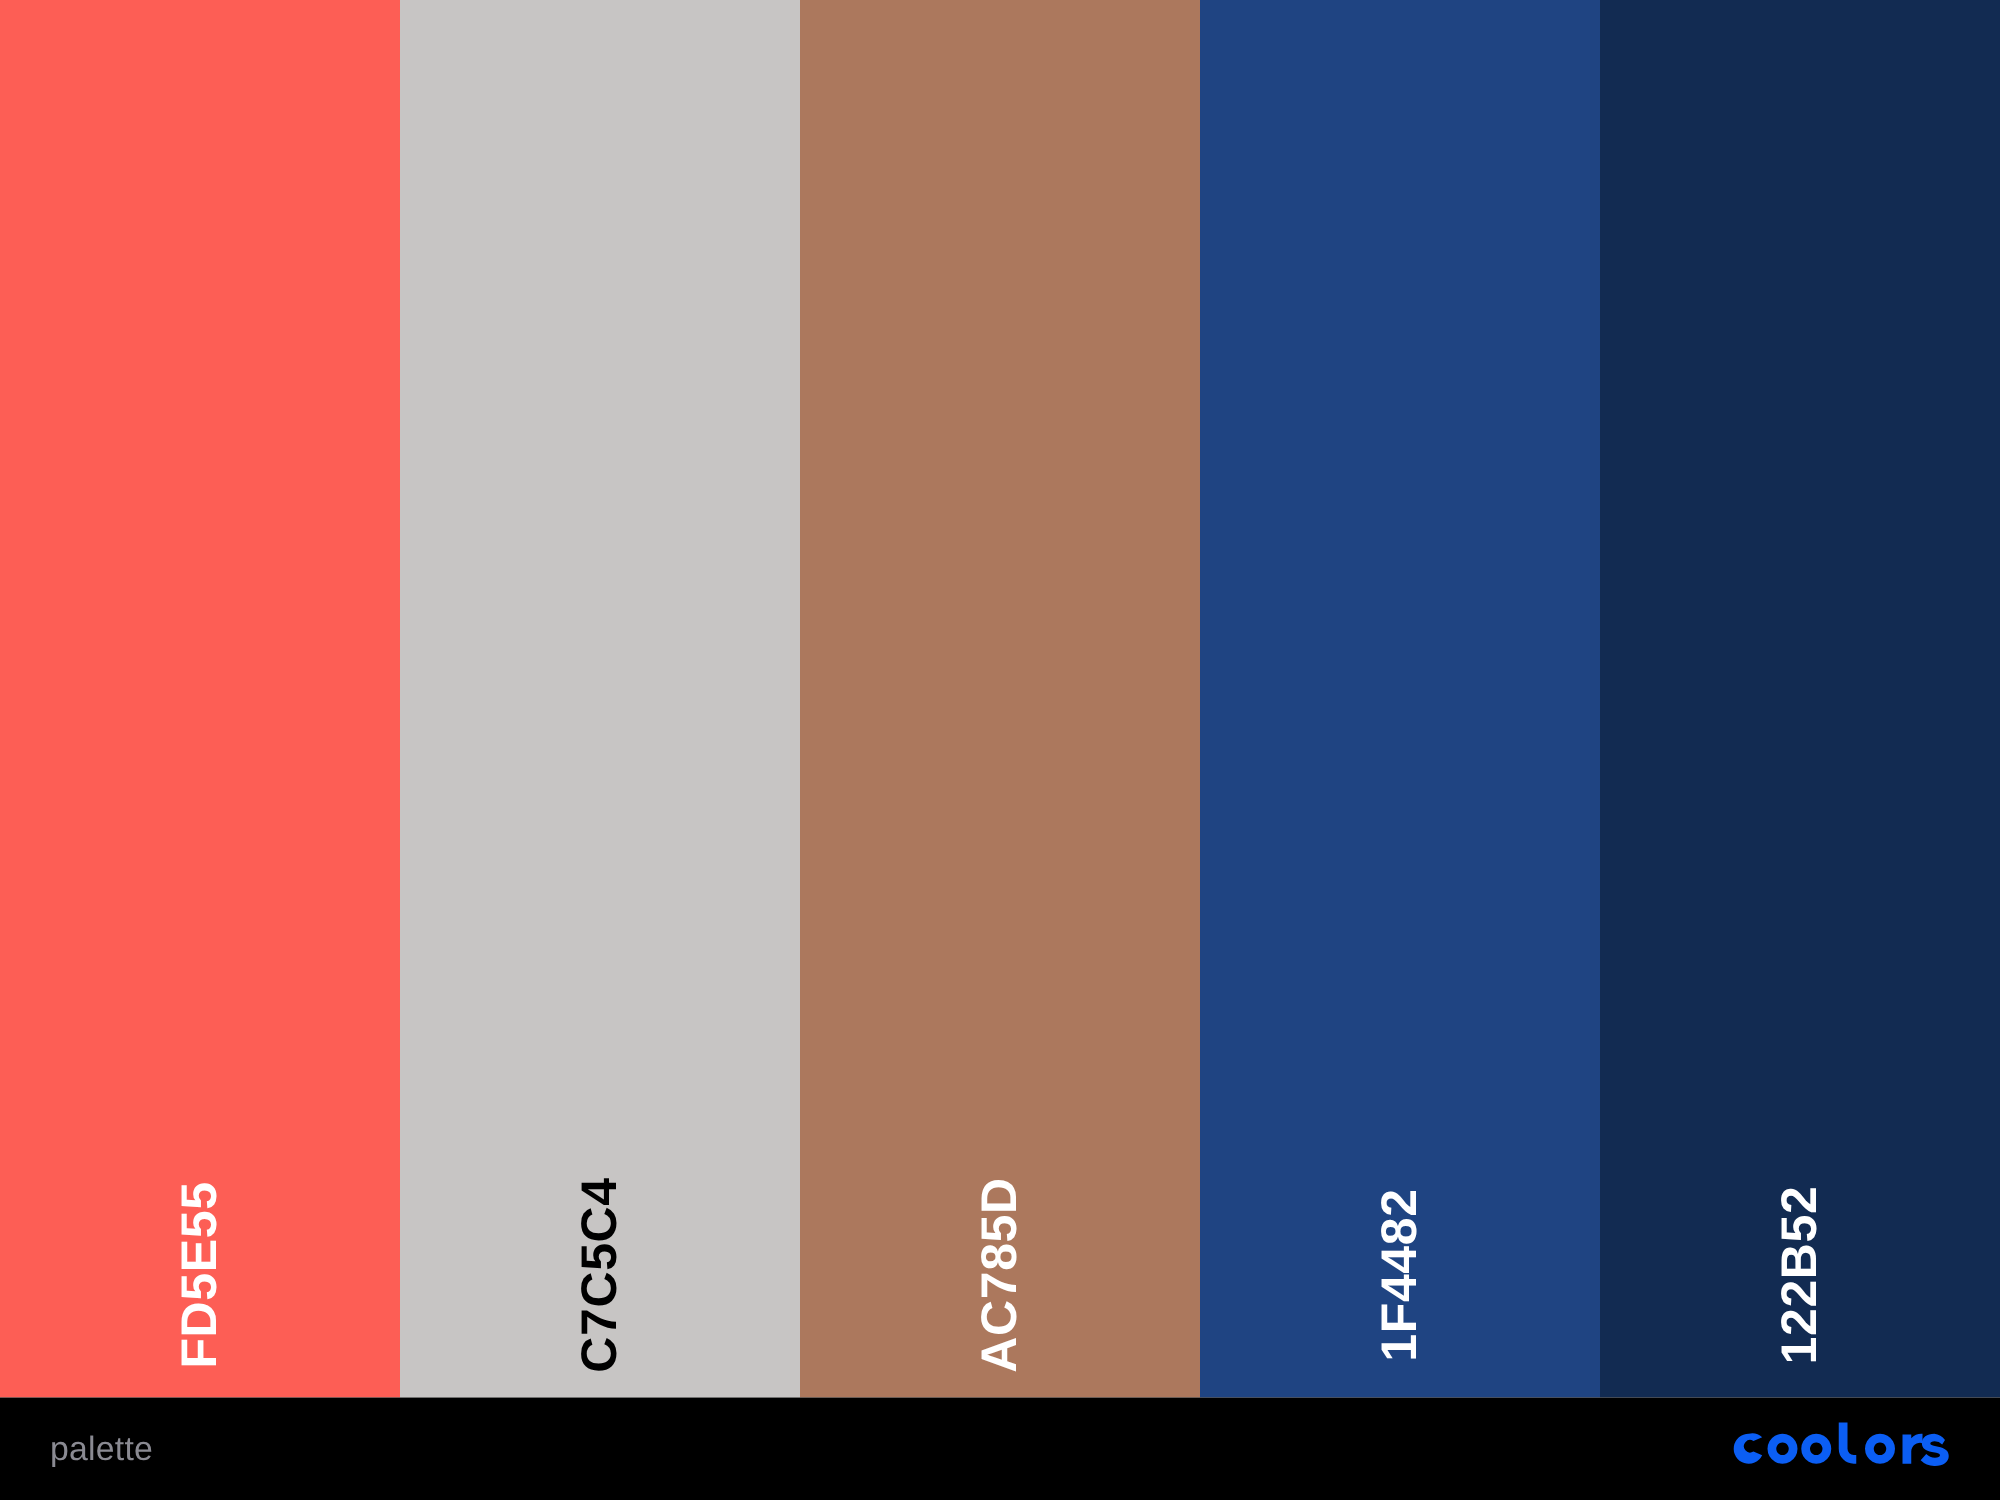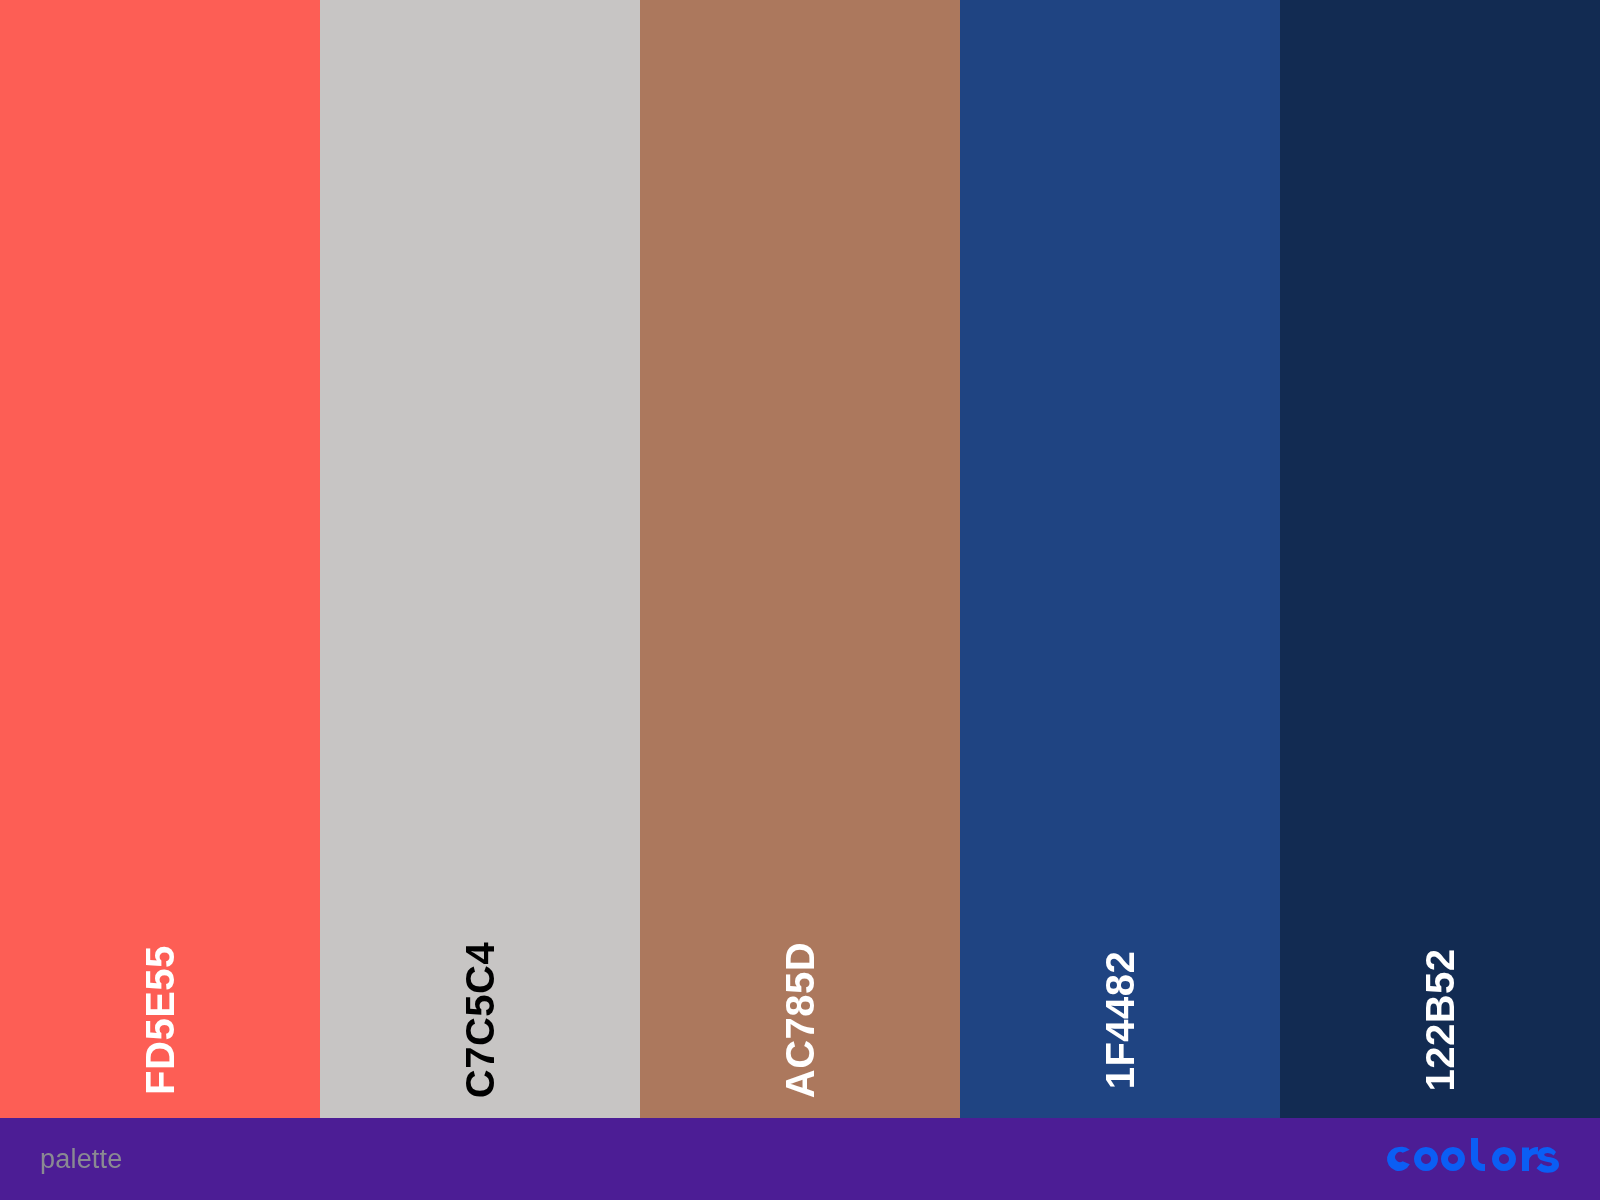--- a/index.html
+++ b/index.html
@@ -54,21 +54,21 @@
     user-select: none;
   }
 
   
   .footer {
     position: absolute;
     left: 0;
     top: 1118px;
     width: 1600px;
     height: 82px;
-    background: #4c1d95;
+    background: #000000;
     display: flex;
     align-items: center;
     justify-content: space-between;
     box-sizing: border-box;
     padding: 0 40px 0 40px;
   }
 
   .footer-label {
     font-family: "Liberation Sans", sans-serif;
     font-size: 27px;

